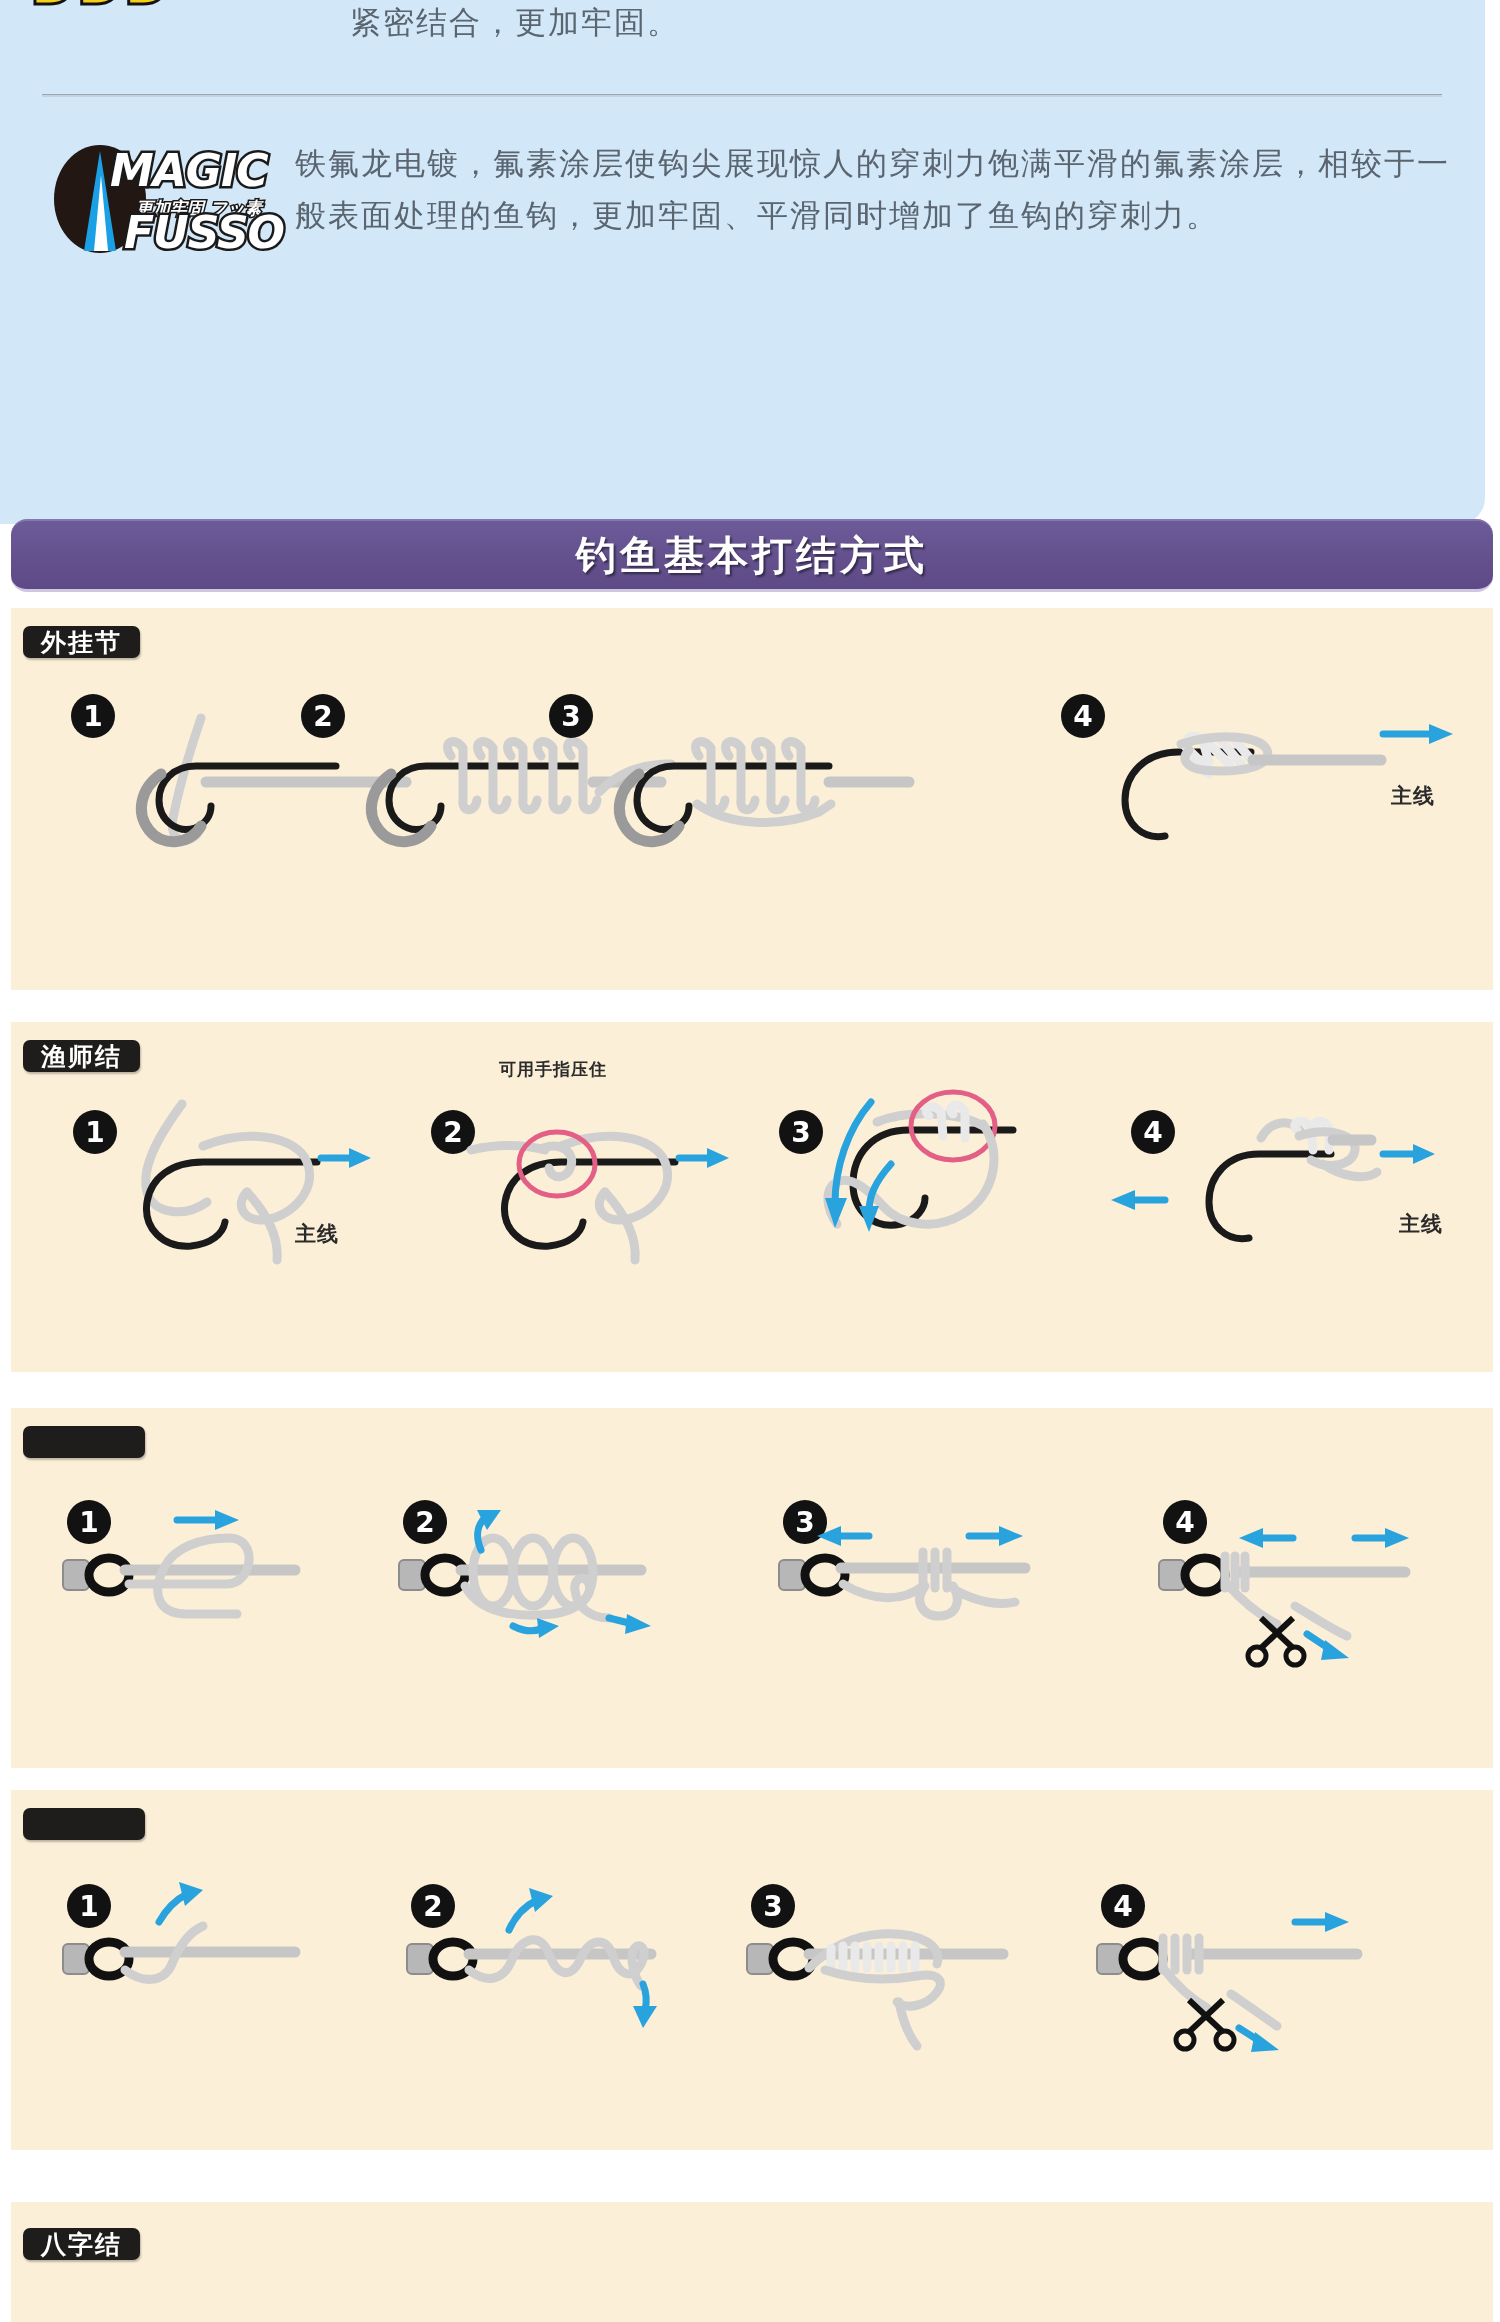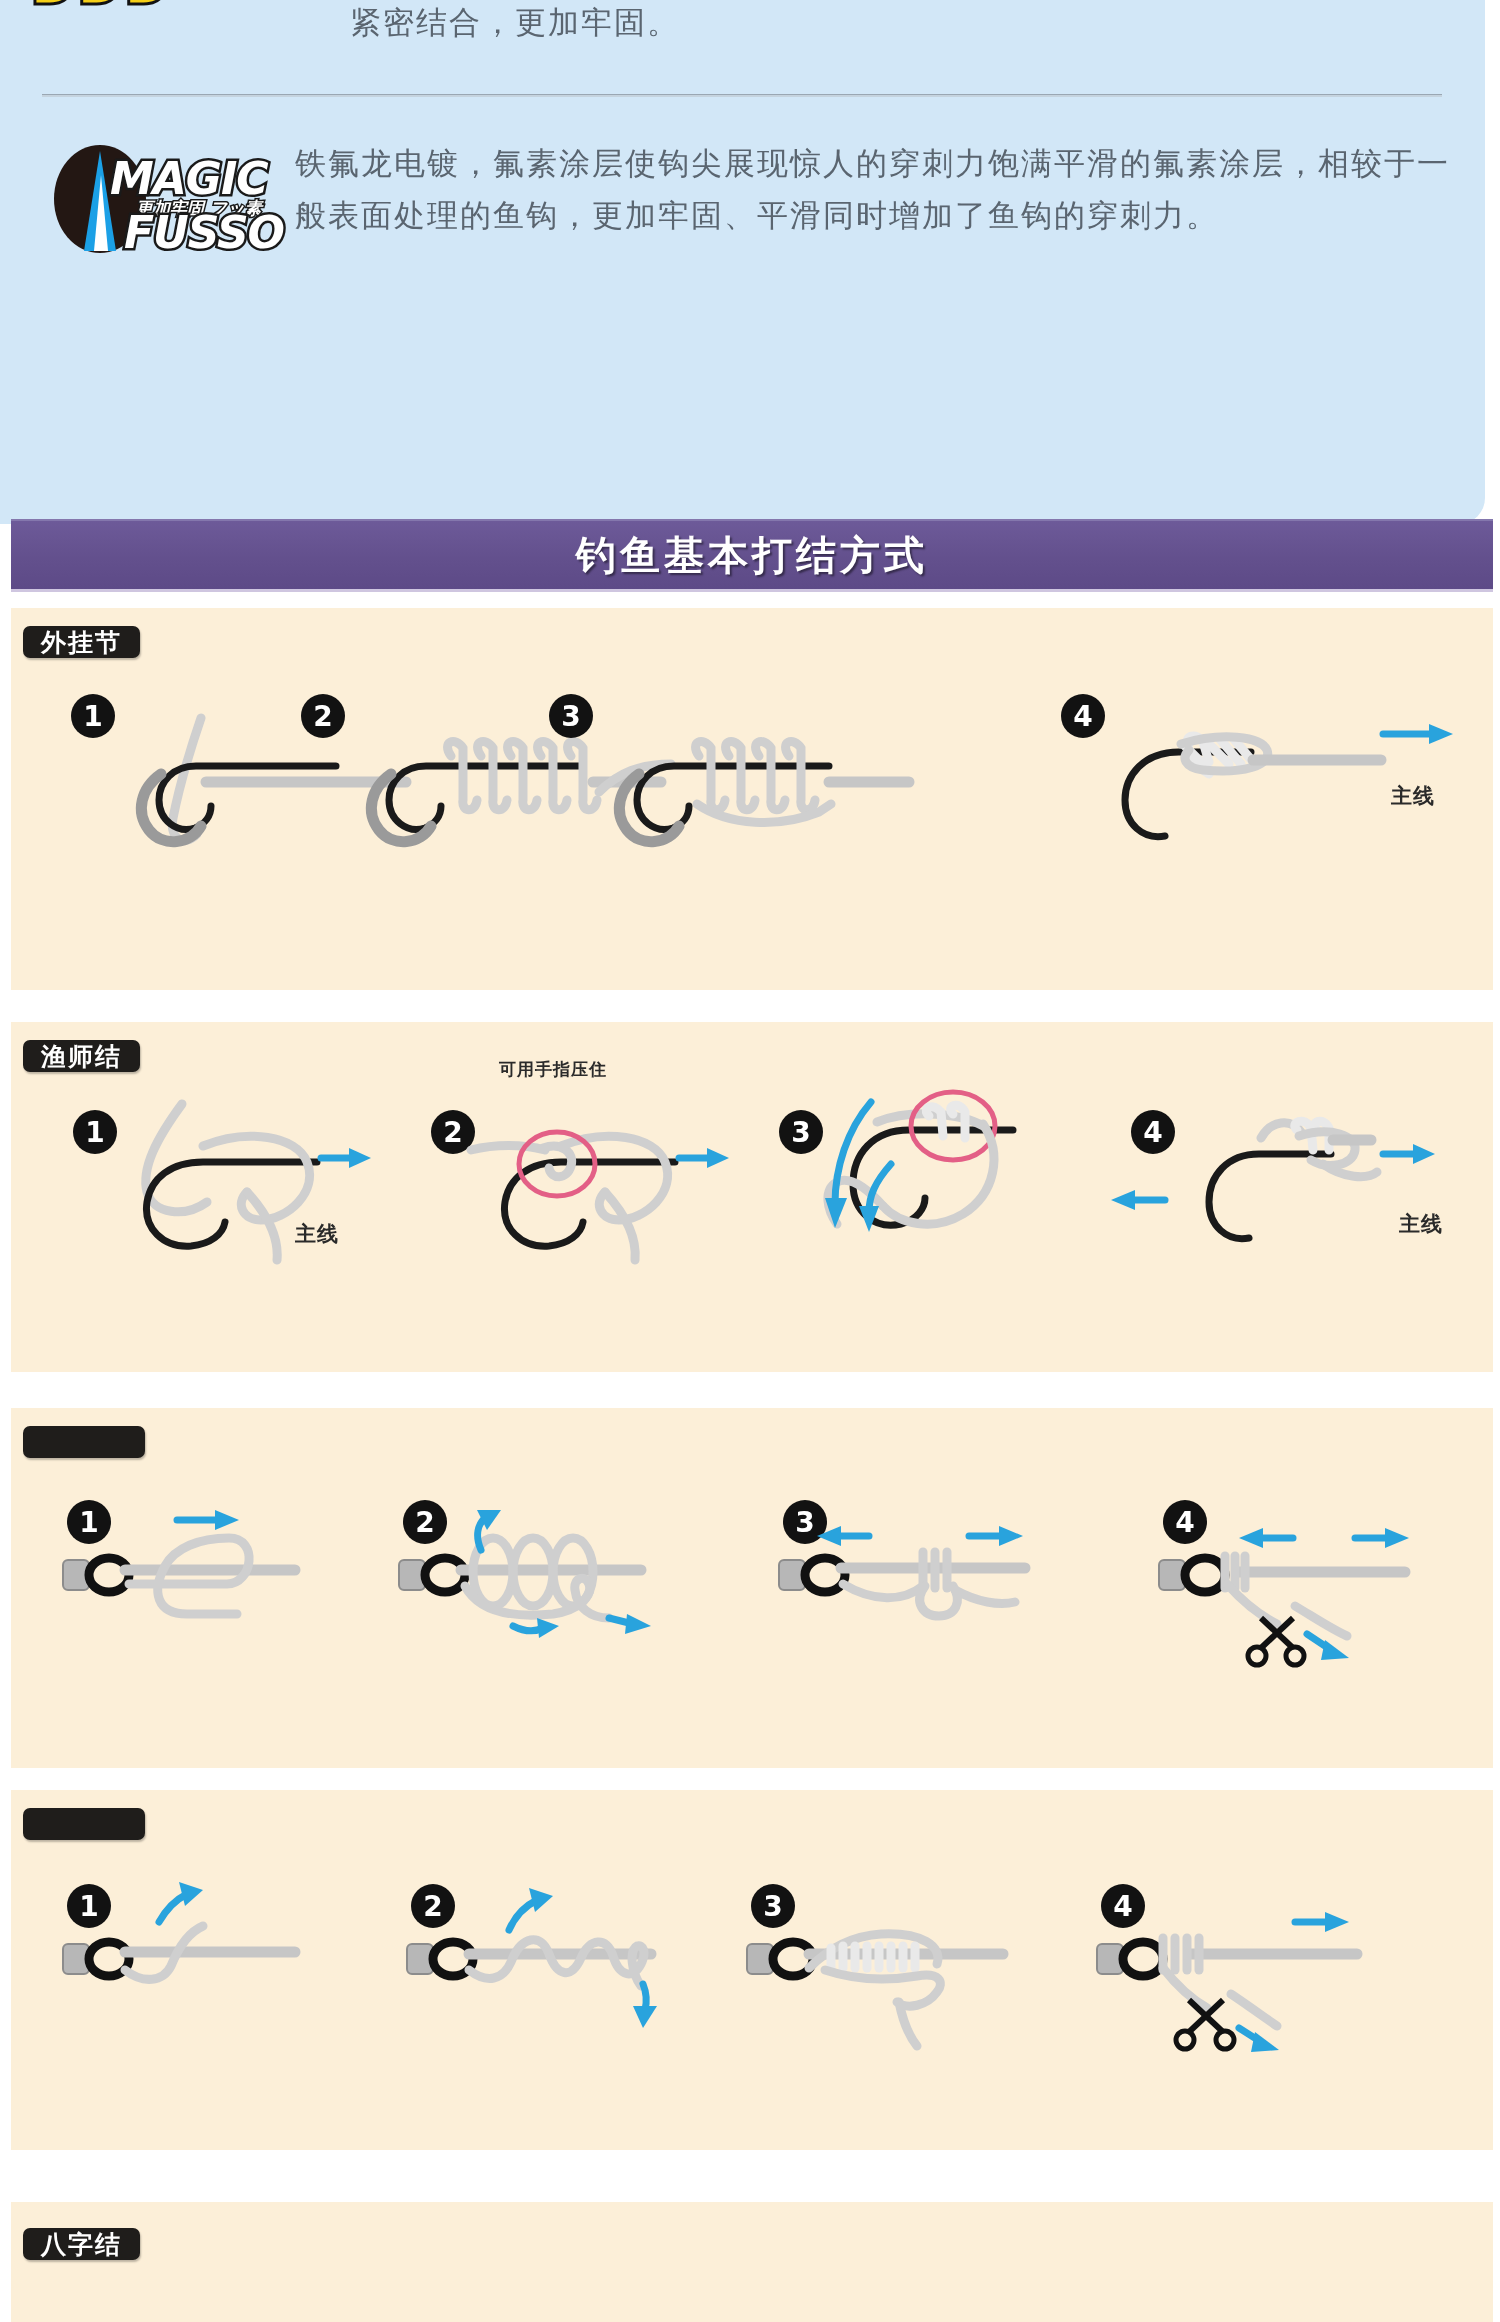--- a/index.html
+++ b/index.html
@@ -53,38 +53,38 @@
   .fusso-logo .beam2{
     position:absolute; left:54px; top:30px; width:0; height:0;
     border-left:7px solid transparent; border-right:7px solid transparent;
     border-bottom:76px solid #ffffff;
   }
   .fusso-logo .word{
     position:absolute; font-style:italic; font-weight:bold; color:#ffffff;
     -webkit-text-stroke:5px #1a1a1a; paint-order:stroke fill;
     letter-spacing:-1px;
   }
-  .fusso-logo .w-magic{ left:70px; top:8px; font-size:44px; }
+  .fusso-logo .w-magic{ left:70px; top:0; font-size:44px; }
   .fusso-logo .w-fusso{ left:84px; top:62px; font-size:44px; }
   .fusso-logo .jp{
     position:absolute; left:96px; top:52px; font-size:17px; font-weight:bold;
     font-style:italic; color:#ffffff; -webkit-text-stroke:3px #1a1a1a;
     paint-order:stroke fill; letter-spacing:0px;
   }
   .fusso-text{
     flex:1; font-size:31px; line-height:52px; color:#5a6570;
     letter-spacing:2px; padding-top:-4px; margin-top:-8px;
   }
 
   
   .banner{
     position:absolute; left:11px; top:519px; width:1482px; height:73px;
     background:linear-gradient(to bottom,#6d5a99 0%,#63508d 55%,#5d4a87 100%);
     border-top:2px solid #8477ad; border-bottom:3px solid #cfc6e0;
-    display:flex; align-items:center; justify-content:center;
+    display:flex; align-items:center; justify-content:center;border-radius:16px;
   }
   .banner-title{
     font-size:40px; font-weight:bold; color:#ffffff; letter-spacing:4px;
     text-shadow:2px 2px 2px rgba(0,0,0,.45);
   }
 
   
   .section{
     position:absolute; left:11px; width:1482px;
     background:#fcefd8;

